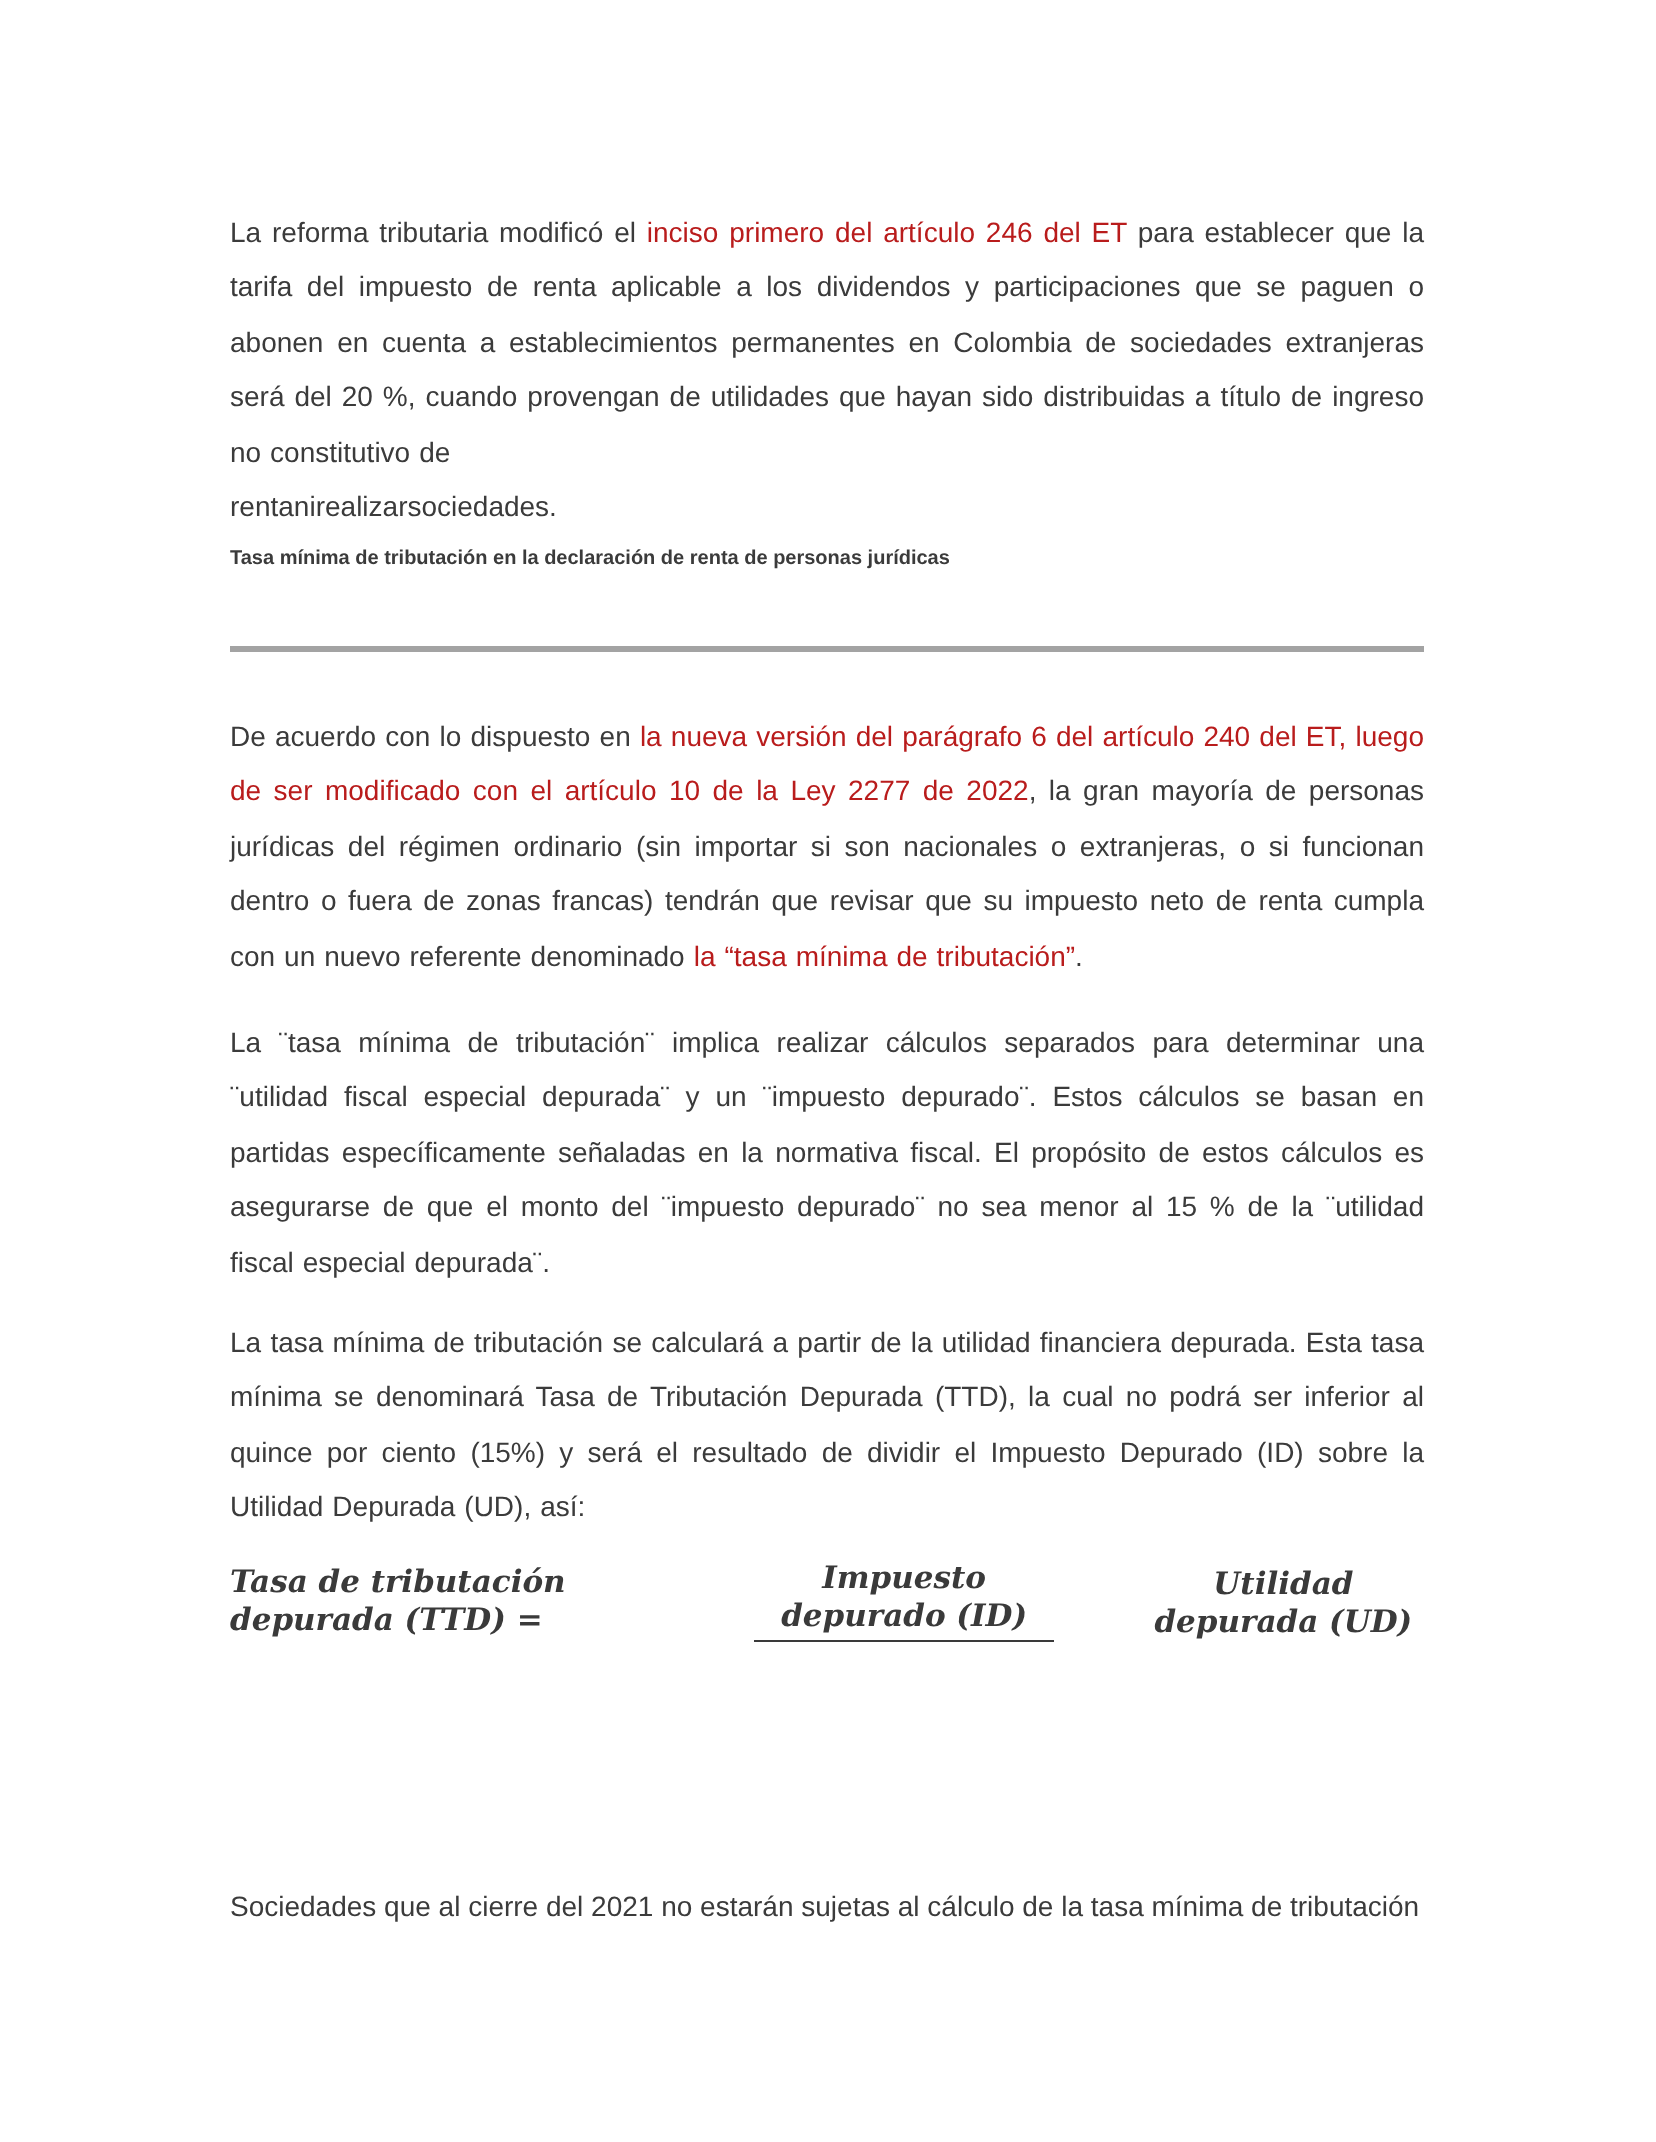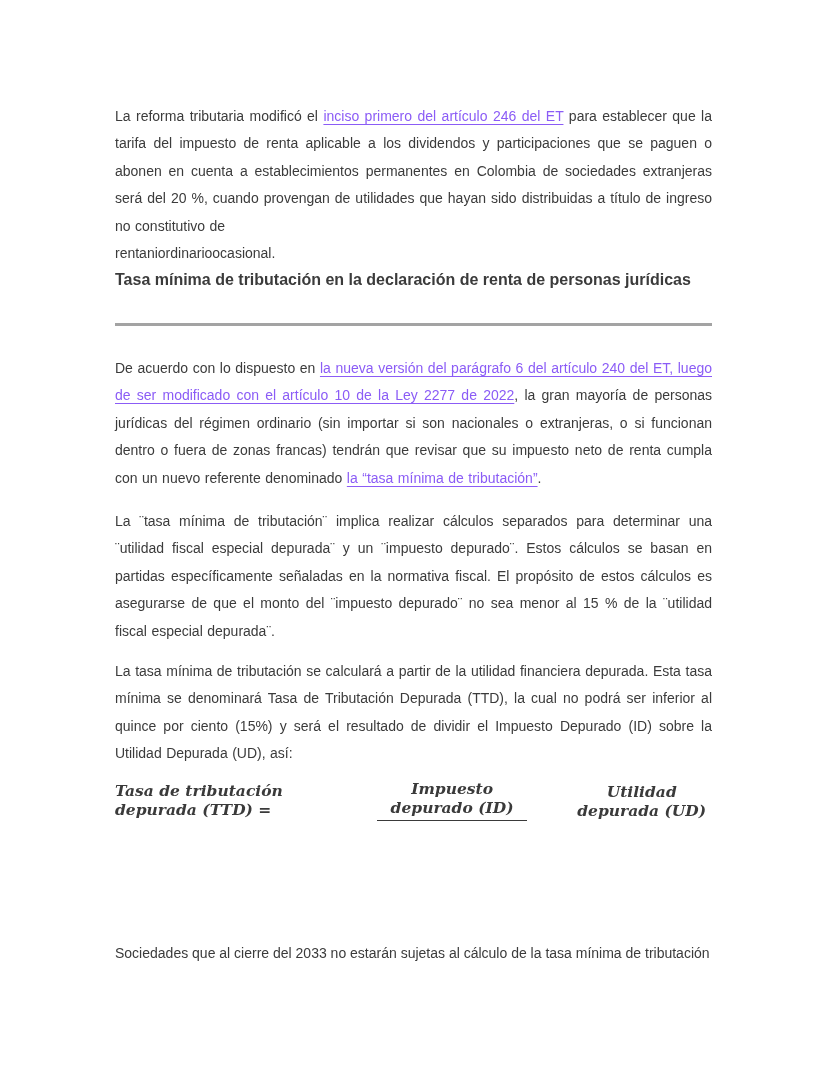--- a/index.html
+++ b/index.html
@@ -13,34 +13,33 @@
   }
   .block { position: absolute; left: 115px; width: 597px; }
   .para {
     font-size: 14px;
     line-height: 27.4px;
     text-align: justify;
     word-spacing: 0.6px;
     margin: 0;
   }
   a.doc-link, .doc-link {
-    color: #8b5cf6;
-    text-decoration: underline;
+    color: #b91c1c;
     text-decoration-thickness: 1px;
     text-underline-offset: 2.5px;
     cursor: pointer;
   }
   .p1-last-line {
     display: flex;
     justify-content: flex-start;
     font-size: 14px;
     line-height: 27.4px;
   }
   .heading {
-    font-size: 16px;
+    font-size: 10px;
     font-weight: bold;
     line-height: 27px;
     margin: 0;
   }
   .rule {
     position: absolute; left: 115px; width: 597px;
     height: 0;
     border: none;
     border-top: 3px solid #a3a3a3;
     margin: 0;
@@ -71,22 +70,22 @@
 </head>
 <body>
 
 <div>
 
   <div class="block" style="top:103px;">
     <p class="para"><span>La reforma tributaria modificó el </span><a class="doc-link">inciso primero del artículo 246 del ET</a><span> para establecer que la tarifa del impuesto de renta aplicable a los dividendos y participaciones que se paguen o abonen en cuenta a establecimientos permanentes en Colombia de sociedades extranjeras será del 20 %, cuando provengan de utilidades que hayan sido distribuidas a título de ingreso no constitutivo de</span></p>
     <div class="p1-last-line">
       <span>renta</span>
       <span>ni</span>
-      <span>ordinario</span>
-      <span>ocasional.</span>
+      <span>realizar</span>
+      <span>sociedades.</span>
     </div>
   </div>
 
   <div class="block" style="top:266px;">
     <h2 class="heading">Tasa mínima de tributación en la declaración de renta de personas jurídicas</h2>
   </div>
 
   <hr class="rule" style="top:323px;">
 
   <div class="block" style="top:355px;">
@@ -103,16 +102,16 @@
 
   <div class="formula-row">
     <span>Tasa de tributación depurada (TTD) =</span>
     <span class="frac">
       <span class="num">Impuesto depurado (ID)</span>
       <span class="den">Utilidad depurada (UD)</span>
     </span>
   </div>
 
   <div class="block" style="top:940px;">
-    <p class="subheading">Sociedades que al cierre del 2033 no estarán sujetas al cálculo de la tasa mínima de tributación</p>
+    <p class="subheading">Sociedades que al cierre del 2021 no estarán sujetas al cálculo de la tasa mínima de tributación</p>
   </div>
 
 </div>
 
 </body></html>

